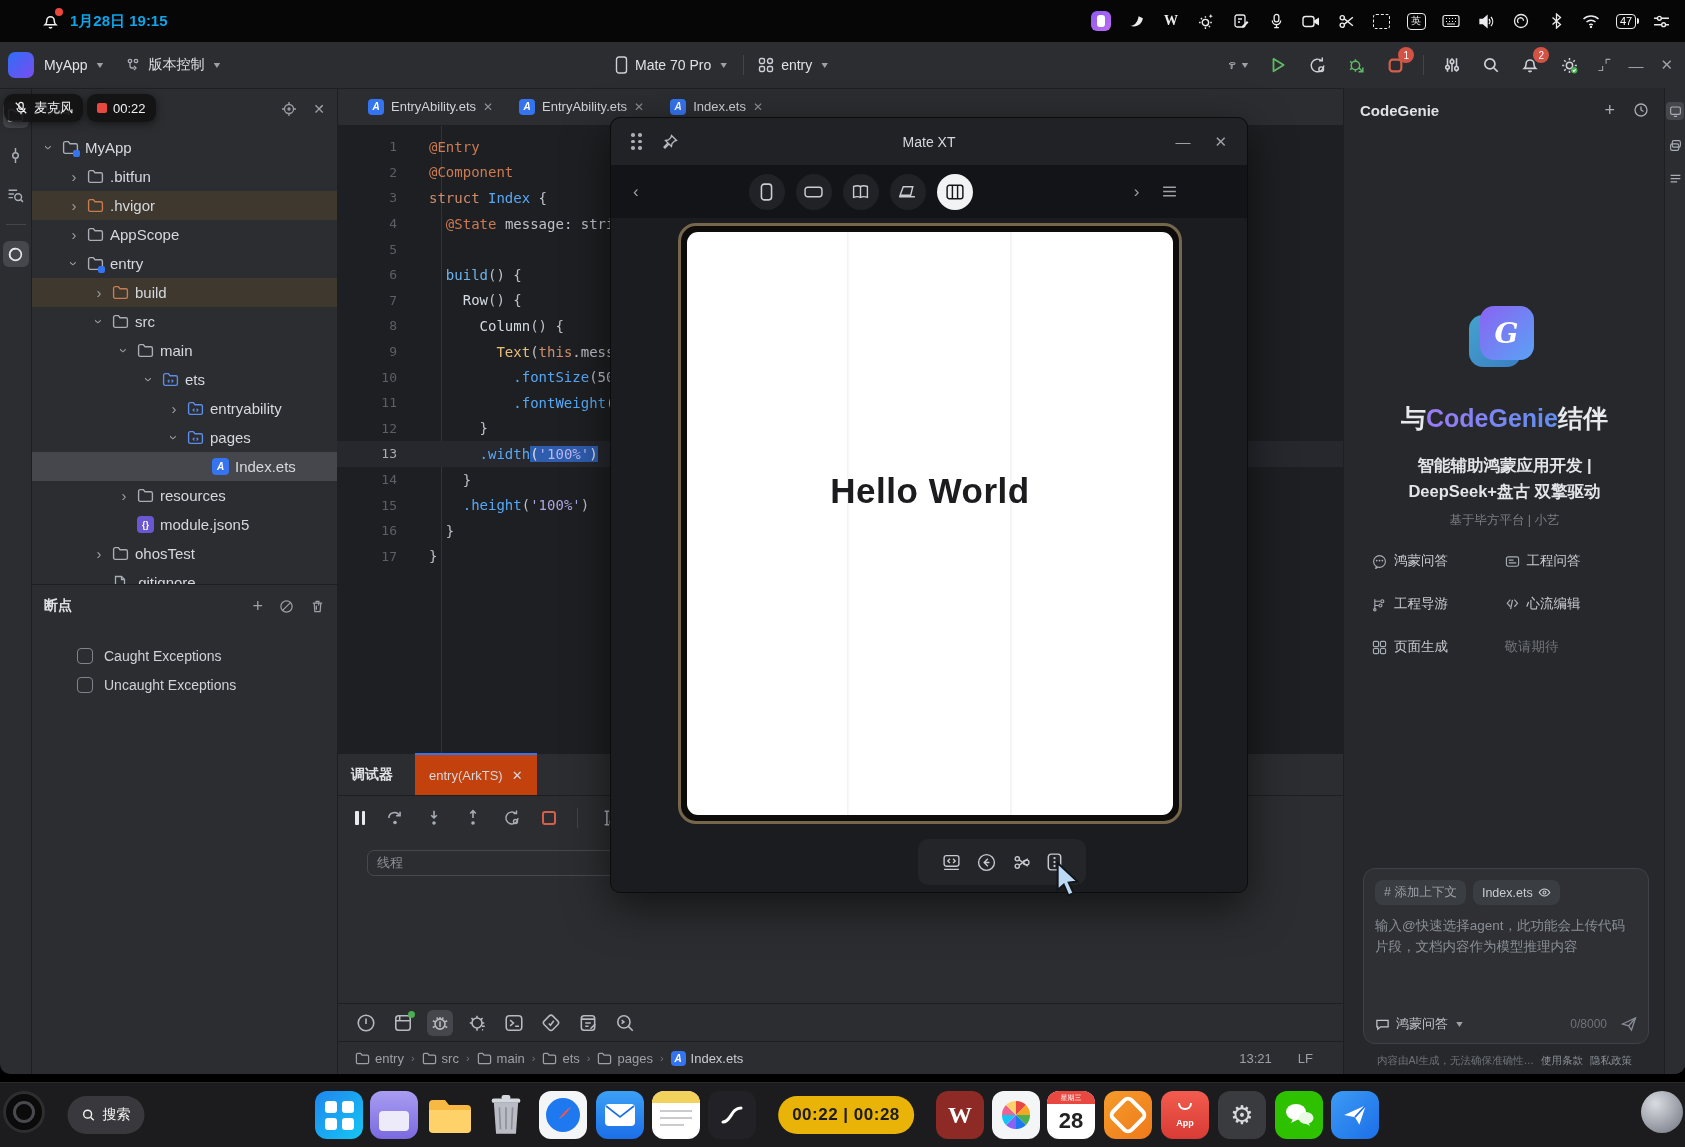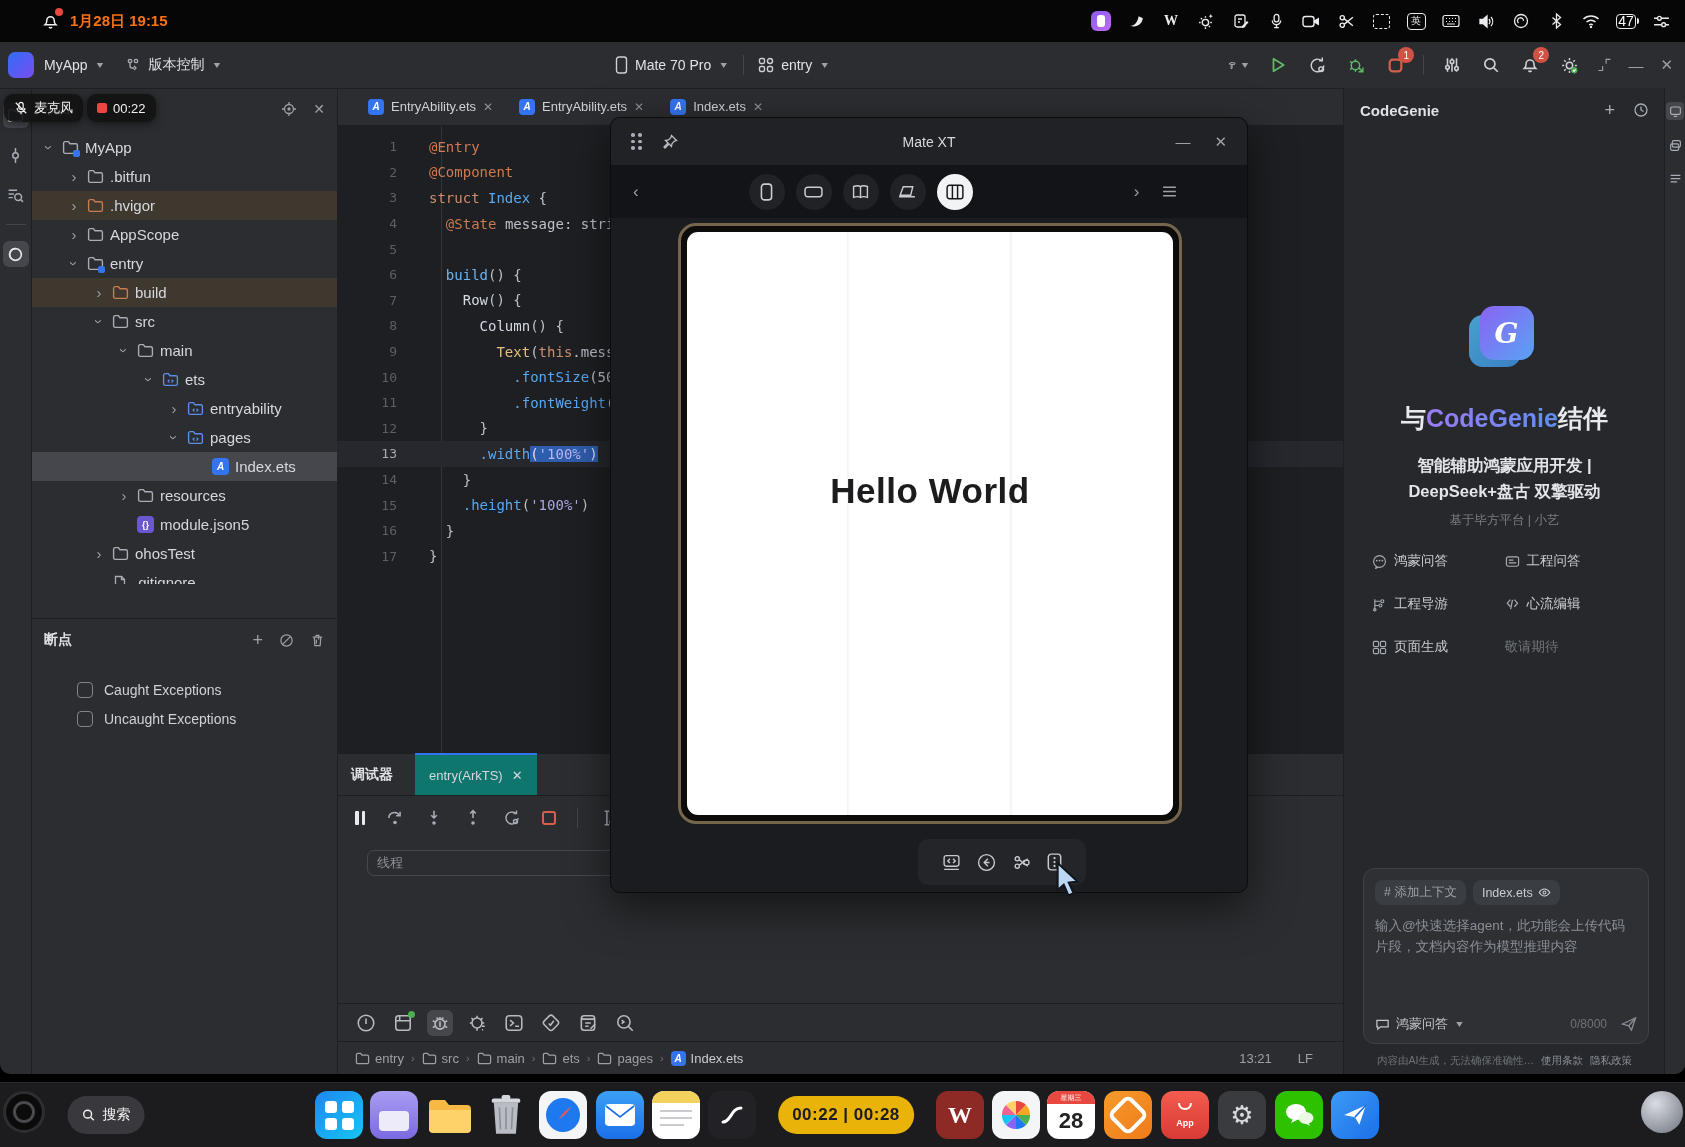--- a/index.html
+++ b/index.html
@@ -5,27 +5,27 @@
   html,body{margin:0;padding:0;background:#000;}
   .screen{position:relative;width:1685px;height:1147px;background:#000;overflow:hidden;
     font-family:"Liberation Sans","DejaVu Sans",sans-serif;color:#DFE1E5;font-size:14px;}
   .abs{position:absolute;}
   .flex{display:flex;align-items:center;}
   svg{display:block;}
 
   
   .menubar{left:0;top:0;width:1685px;height:42px;background:#060607;display:flex;align-items:center;justify-content:space-between;padding:0 14px;box-sizing:border-box;}
   .mb-left{display:flex;align-items:center;gap:10px;padding-left:26px;}
-  .mb-date{font-size:15px;font-weight:600;color:#f97316;}
+  .mb-date{font-size:15px;font-weight:600;color:#0ea5e9;}
   .bell-wrap{position:relative;}
   .bell-dot{position:absolute;right:-3px;top:-3px;width:8px;height:8px;border-radius:50%;background:#E8483F;}
   .mb-right{display:flex;align-items:center;gap:15px;}
   .mb-ic{width:20px;height:20px;display:flex;align-items:center;justify-content:center;color:#ECECEE;font-size:15px;}
   .glyph-box{border:1.5px solid #ECECEE;border-radius:4px;font-size:10px;width:17px;height:15px;display:flex;align-items:center;justify-content:center;}
-  .battery{border:1.5px solid #ECECEE;border-radius:4px;width:23px;height:13px;font-size:14px;display:flex;align-items:center;justify-content:center;color:#fff;position:relative;}
+  .battery{border:1.5px solid #ECECEE;border-radius:4px;width:23px;height:13px;font-size:11px;display:flex;align-items:center;justify-content:center;color:#fff;position:relative;}
   .battery:after{content:"";position:absolute;right:-4px;top:3.5px;width:2px;height:6px;background:#ECECEE;border-radius:0 2px 2px 0;}
   .rec-app{width:20px;height:20px;border-radius:6px;background:linear-gradient(135deg,#8a5cf0,#c06bf0);display:flex;align-items:center;justify-content:center;}
   .rec-app i{width:8px;height:12px;border-radius:3px;background:#fff;display:block;}
 
   
   .ide{left:0;top:42px;width:1685px;height:1032px;background:#2B2D30;border-radius:0 0 10px 10px;overflow:hidden;}
   .ide-toolbar{left:0;top:0;width:1685px;height:46px;border-bottom:1px solid #1E1F22;display:flex;align-items:center;}
   .tb-logo{position:absolute;left:8px;top:10px;width:26px;height:26px;border-radius:7px;background:linear-gradient(135deg,#2f6df6,#7a4df0);}
   .tb-left{position:absolute;left:44px;display:flex;align-items:center;gap:20px;}
   .tb-item{display:flex;align-items:center;gap:7px;color:#DFE1E5;font-size:14px;}
@@ -56,21 +56,21 @@
   .tree{position:absolute;left:0;top:45px;width:305px;}
   .trow{height:29px;display:flex;align-items:center;gap:6px;font-size:15px;color:#D5D8DD;white-space:nowrap;}
   .trow.warm{background:#3E382E;}
   .trow.selected{background:#45474C;}
   .tchev{width:14px;color:#9DA0A6;font-size:15px;text-align:center;flex:none;line-height:1;}
   .tchev.exp{transform:rotate(90deg);}
   .ticon{flex:none;display:flex;}
   .fbadge{width:17px;height:17px;border-radius:4px;color:#fff;font-size:10px;font-weight:700;display:flex;align-items:center;justify-content:center;}
 
   
-  .bpts{left:32px;top:542px;width:305px;height:490px;border-right:1px solid #1E1F22;border-top:1px solid #1E1F22;margin-top:34px;}
+  .bpts{left:32px;top:542px;width:305px;height:490px;border-right:1px solid #1E1F22;border-top:1px solid #1E1F22;}
   .bp-row{height:29px;display:flex;align-items:center;gap:11px;padding-left:45px;font-size:14px;color:#CFD2D8;}
   .cbox{width:16px;height:16px;border:1.6px solid #80848C;border-radius:4px;box-sizing:border-box;}
 
   
   .tabbar{left:337px;top:46px;width:1006px;height:38px;border-bottom:1px solid #1E1F22;display:flex;align-items:flex-end;padding-left:18px;box-sizing:border-box;}
   .etab{height:37px;display:flex;align-items:center;gap:7px;padding:0 13px;font-size:13px;color:#CED1D6;position:relative;}
   .etab .x{color:#8E9197;font-size:12px;}
   .etab.active:after{content:"";position:absolute;left:6px;right:6px;bottom:0;height:2px;background:#3574F0;}
   .ets-badge{width:16px;height:16px;border-radius:4px;background:#3574F0;color:#fff;font-size:10px;font-weight:700;font-style:italic;display:flex;align-items:center;justify-content:center;}
   .editor{left:337px;top:84px;width:1006px;height:627px;background:#1E1F22;overflow:hidden;}
@@ -81,21 +81,21 @@
   .cline.cur{background:#26282E;}
   .cline.cur .ln{color:#A9ACB3;}
   .dec{color:#CC7B52}.kw{color:#CF8E6D}.type{color:#56A8F5}.fn{color:#6FB3EA}.cmp{color:#D5DBE5}
   .gold{color:#E5C07B}.ths{color:#CF8E6D}.prop{color:#56A8F5}.str{color:#A9A7E0}.plain{color:#BCC0C8}
   .selp{color:#DCE0E8;background:#2E5DAD}.sels{color:#BCB6F2;background:#2E5DAD}
 
   
   .dbg{left:337px;top:711px;width:1006px;height:250px;border-top:1px solid #1E1F22;}
   .dbg-hd{height:41px;display:flex;align-items:flex-end;}
   .dbg-lbl{font-weight:700;font-size:14px;margin:0 0 11px 14px;}
-  .dbg-tab{margin-left:22px;height:40px;background:#0f766e;border-top:2px solid #3574F0;display:flex;align-items:center;gap:9px;padding:0 14px;font-size:13px;color:#D5D8DD;}
+  .dbg-tab{margin-left:22px;height:40px;background:#c2410c;border-top:2px solid #3574F0;display:flex;align-items:center;gap:9px;padding:0 14px;font-size:13px;color:#D5D8DD;}
   .dbg-tools{height:44px;display:flex;align-items:center;gap:21px;padding-left:18px;border-top:1px solid #1E1F22;color:#A9ADB5;}
   .pauseic{display:flex;gap:3px;}.pauseic i{width:3.5px;height:14px;background:#E8EAED;border-radius:1px;}
   .stopic{width:14px;height:14px;border:2px solid #D4604B;border-radius:3px;box-sizing:border-box;}
   .dd{position:absolute;left:30px;top:96px;width:290px;height:26px;border:1px solid #46484E;border-radius:7px;display:flex;align-items:center;padding:0 9px;box-sizing:border-box;color:#8B8E95;font-size:13px;justify-content:space-between;}
 
   
   .btools{left:337px;top:961px;width:1006px;height:38px;border-top:1px solid #1E1F22;display:flex;align-items:center;gap:11px;padding-left:16px;box-sizing:border-box;color:#B7BAC0;}
   .bt-ic{width:26px;height:26px;border-radius:6px;display:flex;align-items:center;justify-content:center;position:relative;}
   .bt-ic.sel{background:#45474C;}
   .statusbar{left:337px;top:999px;width:1006px;height:33px;border-top:1px solid #1E1F22;display:flex;align-items:center;padding:0 30px 0 18px;box-sizing:border-box;font-size:13px;color:#9DA0A6;}

